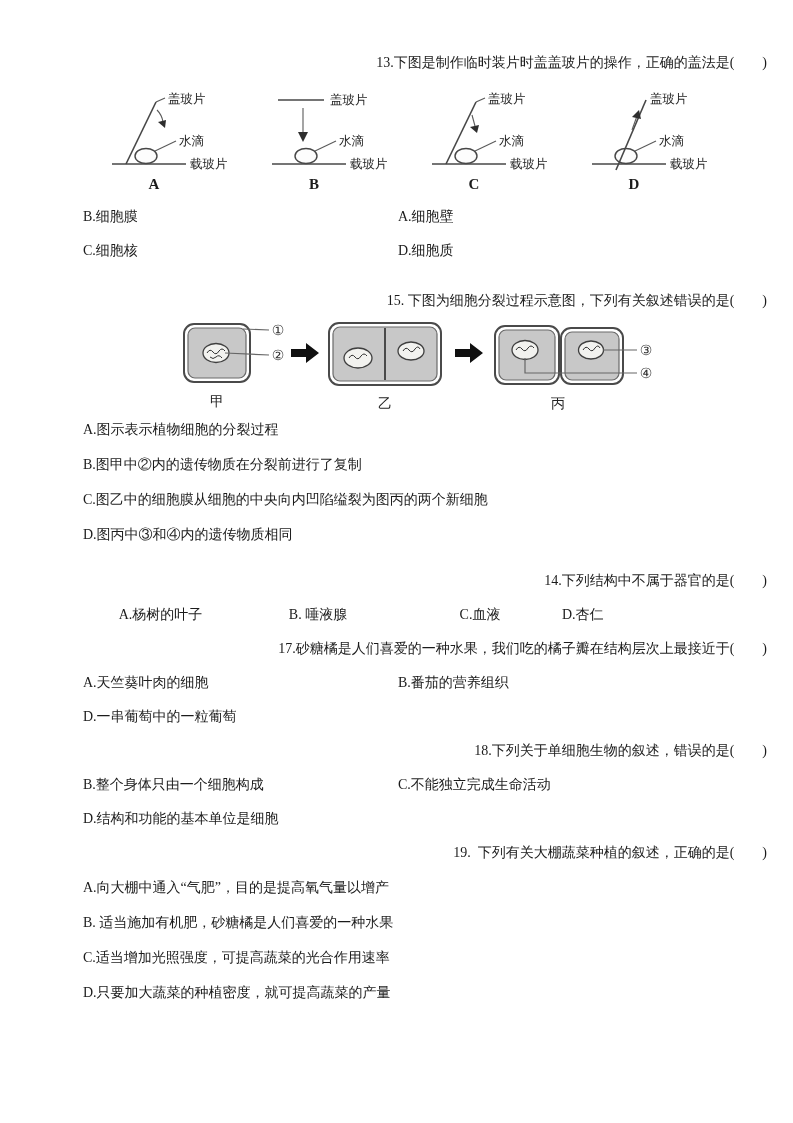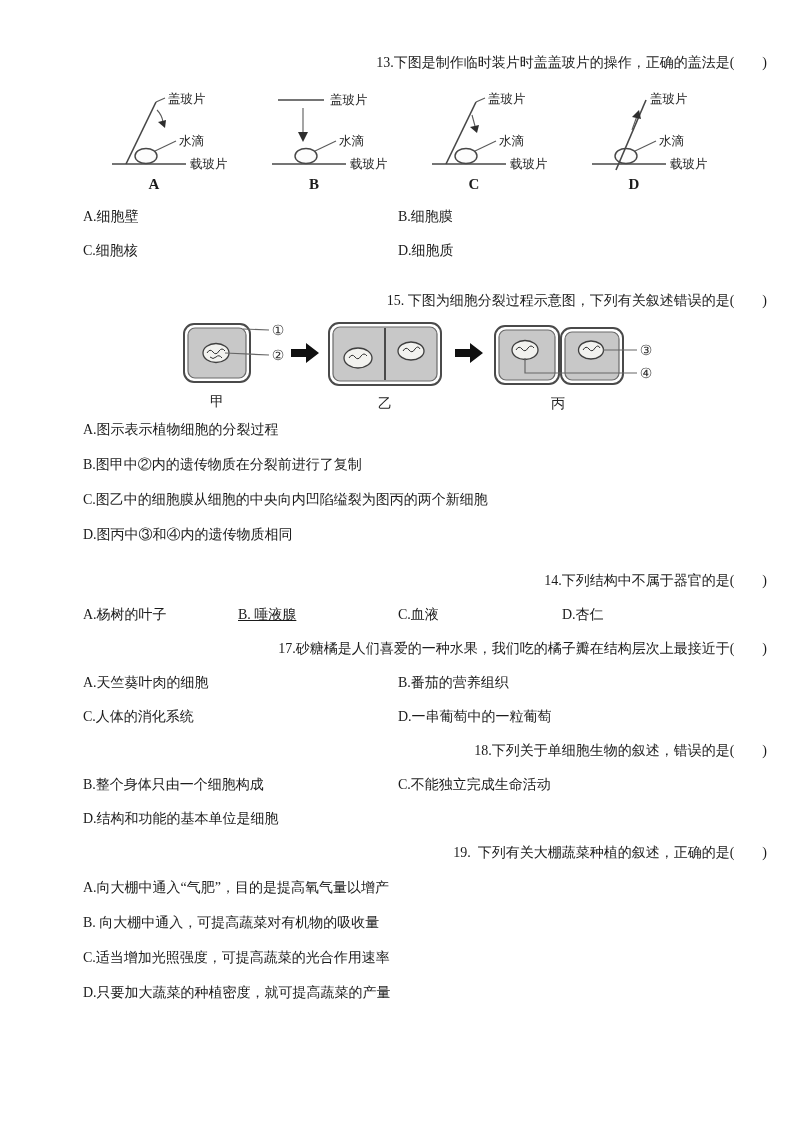--- a/index.html
+++ b/index.html
@@ -8,23 +8,23 @@
        color:#1b1b1b;}
   .page{padding:46px 26px 0 40px;font-size:14px;line-height:34px;}
   .stem{margin:0;white-space:pre-wrap;text-align:right;}
   section{margin:0;}
   #q14{margin-top:6px;}
   #q15{margin-top:16px;}
   #q16{margin-top:12px;}
   
   .opts2{display:grid;grid-template-columns:315px 1fr;padding-left:43px;white-space:pre-wrap;}
   
-  .optsrow{display:flex;padding-left:43px;white-space:pre-wrap;}
+  .optsrow{display:flex;padding-left:43px;white-space:pre-wrap;text-align:center;}
   .optsrow .o1{width:155px;}
-  .optsrow .o2{width:160px;text-decoration:underline;}
+  .optsrow .o2{width:160px;}
   .optsrow .o3{width:164px;}
   
   .opts1 div{padding-left:43px;white-space:pre-wrap;line-height:35px;}
   
   .fig13{display:flex;margin:6px 0 0 48px;font-family:Liberation Serif, serif;}
   .fig13 svg{display:block;}
   .fig15{display:block;margin:2px 0 0 143px;}
   
   .ln{stroke:#474747;stroke-width:1.6;fill:none;}
   .lnthin{stroke:#5a5a5a;stroke-width:1.1;fill:none;}
@@ -102,22 +102,22 @@
         <text class="t" x="82" y="17">盖玻片</text>
         <text class="t" x="91" y="59">水滴</text>
         <text class="t" x="102" y="82">载玻片</text>
         <text class="letter" x="66" y="103" text-anchor="middle">D</text>
       </svg>
     </div>
   </section>
 
   <section id="q14">
     <div class="opts2">
+      <span>B.细胞膜</span>
       <span>A.细胞壁</span>
-      <span>B.细胞膜</span>
       <span>C.细胞核</span>
       <span>D.细胞质</span>
     </div>
   </section>
 
   <section id="q15">
     <p class="stem">15. 下图为细胞分裂过程示意图，下列有关叙述错误的是(        )</p>
 
     <svg class="fig15" width="480" height="92" viewBox="0 0 480 92">
 
@@ -183,37 +183,36 @@
       <span class="o3">C.血液</span>
       <span class="o4">D.杏仁</span>
     </div>
   </section>
 
   <section id="q17">
     <p class="stem">17.砂糖橘是人们喜爱的一种水果，我们吃的橘子瓣在结构层次上最接近于(        )</p>
     <div class="opts2">
       <span>A.天竺葵叶肉的细胞</span>
       <span>B.番茄的营养组织</span>
-      <span>C.人体的消化系统</span>
       <span>D.一串葡萄中的一粒葡萄</span>
     </div>
   </section>
 
   <section id="q18">
     <p class="stem">18.下列关于单细胞生物的叙述，错误的是(        )</p>
     <div class="opts2">
       <span>B.整个身体只由一个细胞构成</span>
       <span>C.不能独立完成生命活动</span>
       <span>D.结构和功能的基本单位是细胞</span>
     </div>
   </section>
 
   <section id="q19">
     <p class="stem">19.  下列有关大棚蔬菜种植的叙述，正确的是(        )</p>
     <div class="opts1">
       <div>A.向大棚中通入“气肥”，目的是提高氧气量以增产</div>
-      <div>B. 向大棚中通入，可提高蔬菜对有机物的吸收量</div>
+      <div>B. 适当施加有机肥，砂糖橘是人们喜爱的一种水果</div>
       <div>C.适当增加光照强度，可提高蔬菜的光合作用速率</div>
       <div>D.只要加大蔬菜的种植密度，就可提高蔬菜的产量</div>
     </div>
   </section>
 
 </div>
 
 </body></html>

